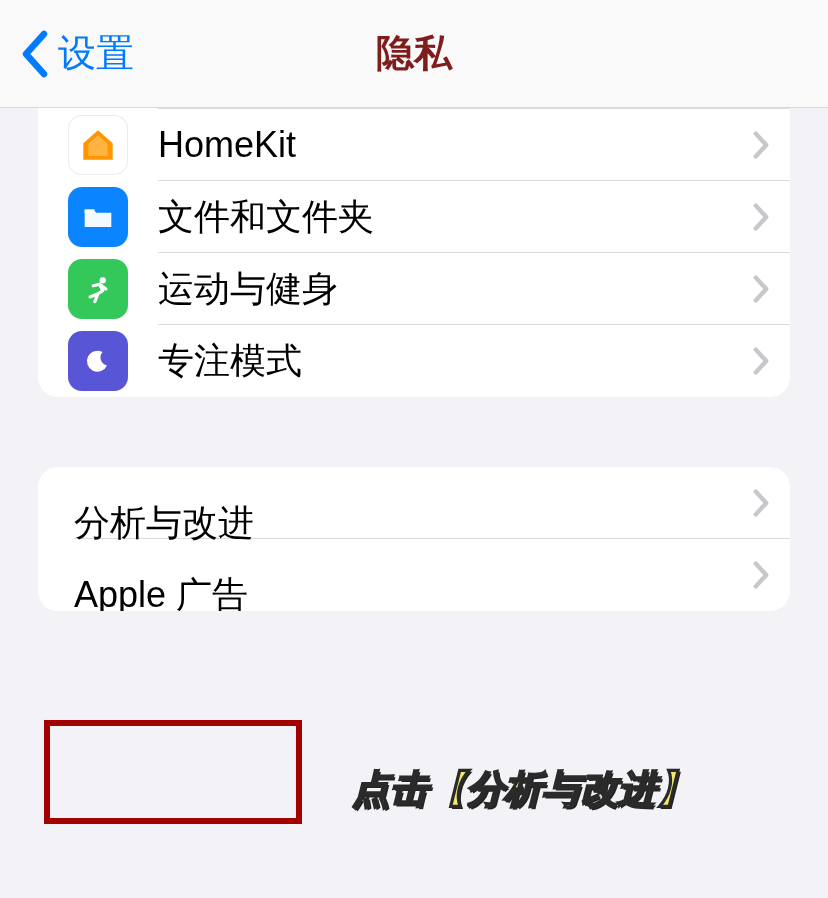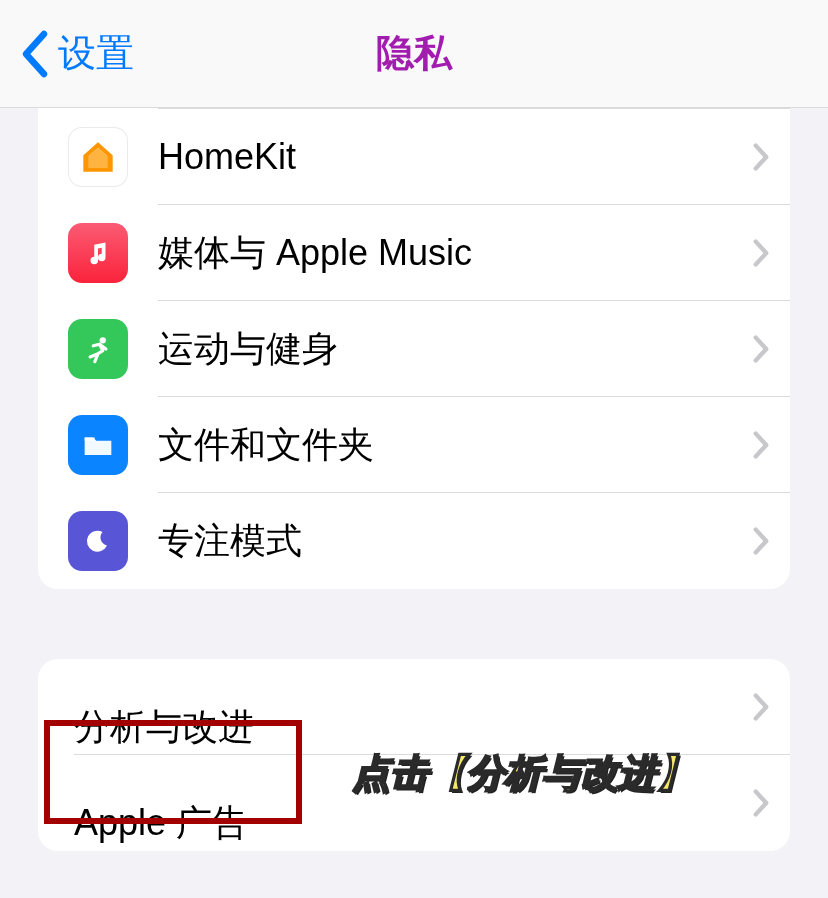--- a/index.html
+++ b/index.html
@@ -30,38 +30,38 @@
       width: 28px;
       height: 48px;
       margin-right: 10px;
     }
     .nav-title {
       position: absolute;
       left: 50%;
       transform: translateX(-50%);
       font-size: 38px;
       font-weight: 600;
-      color: #a21caf;
+      color: #7f1d1d;
     }
     .content { padding-top: 0; }
     .group {
       background: #fff;
       border-radius: 20px;
       margin: 0 38px;
       overflow: hidden;
     }
     .group-top-clip {
       border-top-left-radius: 0;
       border-top-right-radius: 0;
       margin-top: 0;
     }
     .row {
       display: flex;
       align-items: center;
-      height: 96px;
+      height: 72px;
       padding-left: 30px;
       padding-right: 20px;
       cursor: pointer;
       position: relative;
     }
     .row-icon {
       width: 60px;
       height: 60px;
       border-radius: 14px;
       margin-right: 30px;
@@ -139,27 +139,29 @@
           <path d="M24 14 L34 23 L34 36 L14 36 L14 23 Z" fill="#ffb340"></path>
         </svg>
       </div>
       <div class="row-label">HomeKit</div>
       <svg class="row-chevron" viewBox="0 0 10 17">
         <polyline points="2,2 8,8.5 2,15" fill="none" stroke="#c7c7cc" stroke-width="2.4" stroke-linecap="round" stroke-linejoin="round"></polyline>
       </svg>
       <div class="row-sep"></div>
     </div>
 
-    <div class="row">
-      <div class="row-icon" style="background:linear-gradient(#fb5b74,#fa233b)">
-        <svg viewBox="0 0 48 48" width="36" height="36">
-          <path d="M19 13 L34 10 L34 30 A5 5 0 1 1 29 25 L29 17 L24 18 L24 34 A5 5 0 1 1 19 29 Z" fill="#fff"></path>
-        </svg>
-      </div>
-      <div class="row-label">媒体与 Apple Music</div>
+
+    <div class="row">
+      <div class="row-icon" style="background:#0a84ff">
+        <svg viewBox="0 0 48 48" width="40" height="40">
+          <path d="M8 15 L18 15 L22 19 L40 19 L40 36 L8 36 Z" fill="#fff" opacity="0.95"></path>
+          <rect x="8" y="15" width="12" height="4" fill="#fff" opacity="0.95"></rect>
+        </svg>
+      </div>
+      <div class="row-label">文件和文件夹</div>
       <svg class="row-chevron" viewBox="0 0 10 17">
         <polyline points="2,2 8,8.5 2,15" fill="none" stroke="#c7c7cc" stroke-width="2.4" stroke-linecap="round" stroke-linejoin="round"></polyline>
       </svg>
       <div class="row-sep"></div>
     </div>
 
     <div class="row">
       <div class="row-icon" style="background:#34c759">
         <svg viewBox="0 0 48 48" width="38" height="38">
           <circle cx="30" cy="13" r="4" fill="#fff"></circle>
@@ -167,34 +169,20 @@
         </svg>
       </div>
       <div class="row-label">运动与健身</div>
       <svg class="row-chevron" viewBox="0 0 10 17">
         <polyline points="2,2 8,8.5 2,15" fill="none" stroke="#c7c7cc" stroke-width="2.4" stroke-linecap="round" stroke-linejoin="round"></polyline>
       </svg>
       <div class="row-sep"></div>
     </div>
 
     <div class="row">
-      <div class="row-icon" style="background:#0a84ff">
-        <svg viewBox="0 0 48 48" width="40" height="40">
-          <path d="M8 15 L18 15 L22 19 L40 19 L40 36 L8 36 Z" fill="#fff" opacity="0.95"></path>
-          <rect x="8" y="15" width="12" height="4" fill="#fff" opacity="0.95"></rect>
-        </svg>
-      </div>
-      <div class="row-label">文件和文件夹</div>
-      <svg class="row-chevron" viewBox="0 0 10 17">
-        <polyline points="2,2 8,8.5 2,15" fill="none" stroke="#c7c7cc" stroke-width="2.4" stroke-linecap="round" stroke-linejoin="round"></polyline>
-      </svg>
-      <div class="row-sep"></div>
-    </div>
-
-    <div class="row">
       <div class="row-icon" style="background:#5856d6">
         <svg viewBox="0 0 48 48" width="36" height="36">
           <path d="M30 12 A14 14 0 1 0 36 30 A11 11 0 0 1 30 12 Z" fill="#fff"></path>
         </svg>
       </div>
       <div class="row-label">专注模式</div>
       <svg class="row-chevron" viewBox="0 0 10 17">
         <polyline points="2,2 8,8.5 2,15" fill="none" stroke="#c7c7cc" stroke-width="2.4" stroke-linecap="round" stroke-linejoin="round"></polyline>
       </svg>
     </div>
@@ -219,13 +207,13 @@
       <svg class="row-chevron" viewBox="0 0 10 17">
         <polyline points="2,2 8,8.5 2,15" fill="none" stroke="#c7c7cc" stroke-width="2.4" stroke-linecap="round" stroke-linejoin="round"></polyline>
       </svg>
     </div>
 
   </div>
 
 </div>
 
 <div class="highlight-box" style="left:44px; top:720px; width:258px; height:104px"></div>
-<div class="annotation" style="left:352px; top:748px">点击【分析与改进】</div>
+<div class="annotation" style="left:352px; top:764px">点击【分析与改进】</div>
 
 </body></html>

